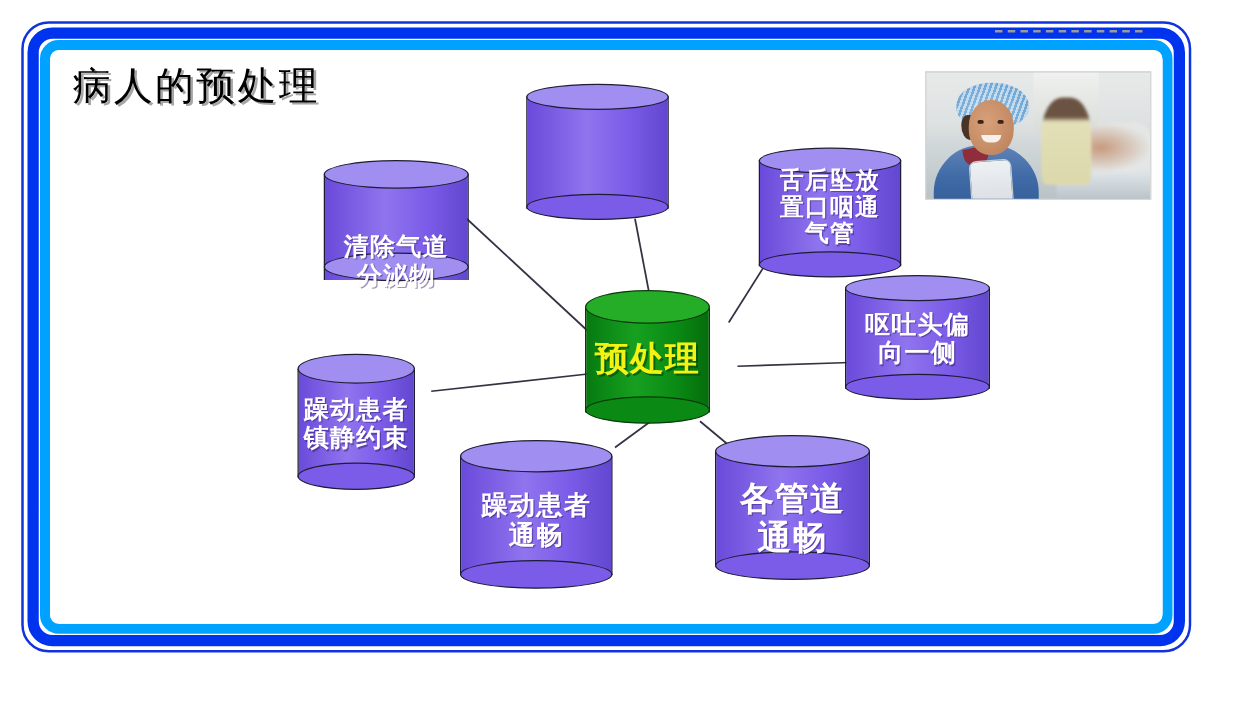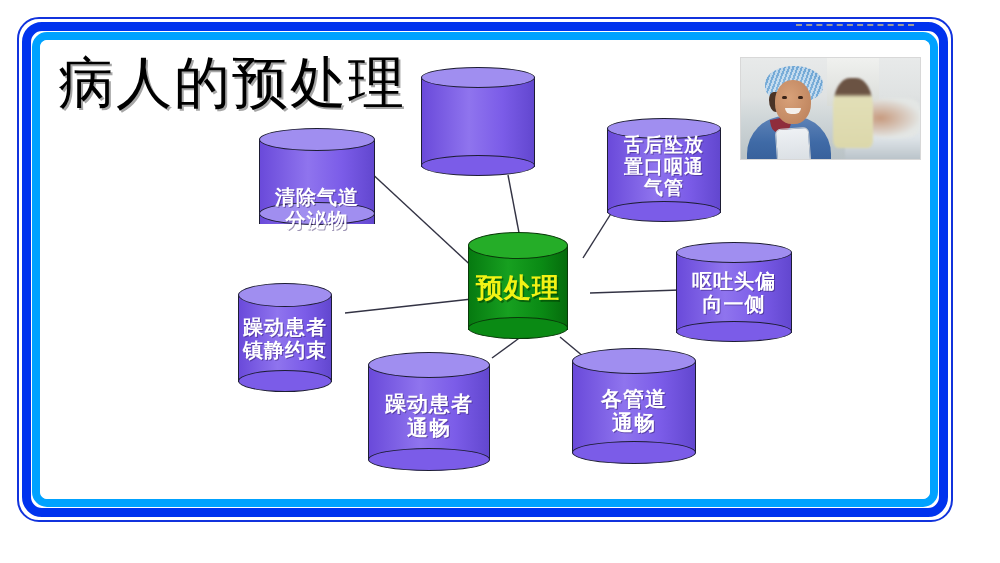--- a/index.html
+++ b/index.html
@@ -69,21 +69,21 @@
     height: 2px;
     border-top: 2px dashed #9a9a9a;
   }
 
   
   #slide-title {
     position: absolute;
     left: 58px;
     top: 52px;
     font-family: "DejaVu Serif", "Liberation Serif", serif;
-    font-size: 56px;
+    font-size: 31px;
     font-weight: 400;
     color: #000000;
     letter-spacing: 2px;
     text-shadow: 2px 2px 0px rgba(150,150,150,0.85);
     white-space: nowrap;
     line-height: 1.1;
   }
 
   
   #photo {
@@ -334,37 +334,37 @@
       <div class="cyl">
         <div class="cyl-body" style="top:10px; height:85px; background:linear-gradient(90deg,#6a4ada 0%,#8f74ee 42%,#7b5ce8 72%,#6247cf 100%); border-left:1.4px solid #1d1d33; border-right:1.4px solid #1d1d33; box-sizing:border-box;"></div>
         <div class="cyl-bottom" style="top:83px; height:21px; background:#7b5ce8;"></div>
         <div class="cyl-top" style="top:0px; height:21px; background:#a08ef0;"></div>
       </div>
       <div class="node-label" style="top:16px; font-size:19px;">舌后坠放
 置口咽通
 气管</div>
     </div>
 
-    <div class="node" style="left:676px; top:242px; width:116px; height:101px;padding-left:31px;">
+    <div class="node" style="left:676px; top:220px; width:116px; height:101px;padding-left:31px;">
       <div class="cyl">
         <div class="cyl-body" style="top:10px; height:81px; background:linear-gradient(90deg,#6a4ada 0%,#8f74ee 42%,#7b5ce8 72%,#6247cf 100%); border-left:1.4px solid #1d1d33; border-right:1.4px solid #1d1d33; box-sizing:border-box;"></div>
         <div class="cyl-bottom" style="top:79px; height:21px; background:#7b5ce8;"></div>
         <div class="cyl-top" style="top:0px; height:21px; background:#a08ef0;"></div>
       </div>
       <div class="node-label" style="top:28px; font-size:20px;">呕吐头偏
 向一侧</div>
     </div>
 
     <div class="node" style="left:572px; top:348px; width:124px; height:117px;">
       <div class="cyl">
         <div class="cyl-body" style="top:13px; height:92px; background:linear-gradient(90deg,#6a4ada 0%,#8f74ee 42%,#7b5ce8 72%,#6247cf 100%); border-left:1.4px solid #1d1d33; border-right:1.4px solid #1d1d33; box-sizing:border-box;"></div>
         <div class="cyl-bottom" style="top:93px; height:23px; background:#7b5ce8;"></div>
         <div class="cyl-top" style="top:0px; height:26px; background:#a08ef0;"></div>
       </div>
-      <div class="node-label" style="top:39px; font-size:21px;">各管道
+      <div class="node-label" style="top:39px; font-size:27px;font-family:Liberation Mono, monospace;">各管道
 通畅</div>
     </div>
 
     <div class="node" style="left:368px; top:352px; width:122px; height:120px;">
       <div class="cyl">
         <div class="cyl-body" style="top:13px; height:95px; background:linear-gradient(90deg,#6a4ada 0%,#8f74ee 42%,#7b5ce8 72%,#6247cf 100%); border-left:1.4px solid #1d1d33; border-right:1.4px solid #1d1d33; box-sizing:border-box;"></div>
         <div class="cyl-bottom" style="top:96px; height:23px; background:#7b5ce8;"></div>
         <div class="cyl-top" style="top:0px; height:26px; background:#a08ef0;"></div>
       </div>
       <div class="node-label" style="top:40px; font-size:21px;">躁动患者

